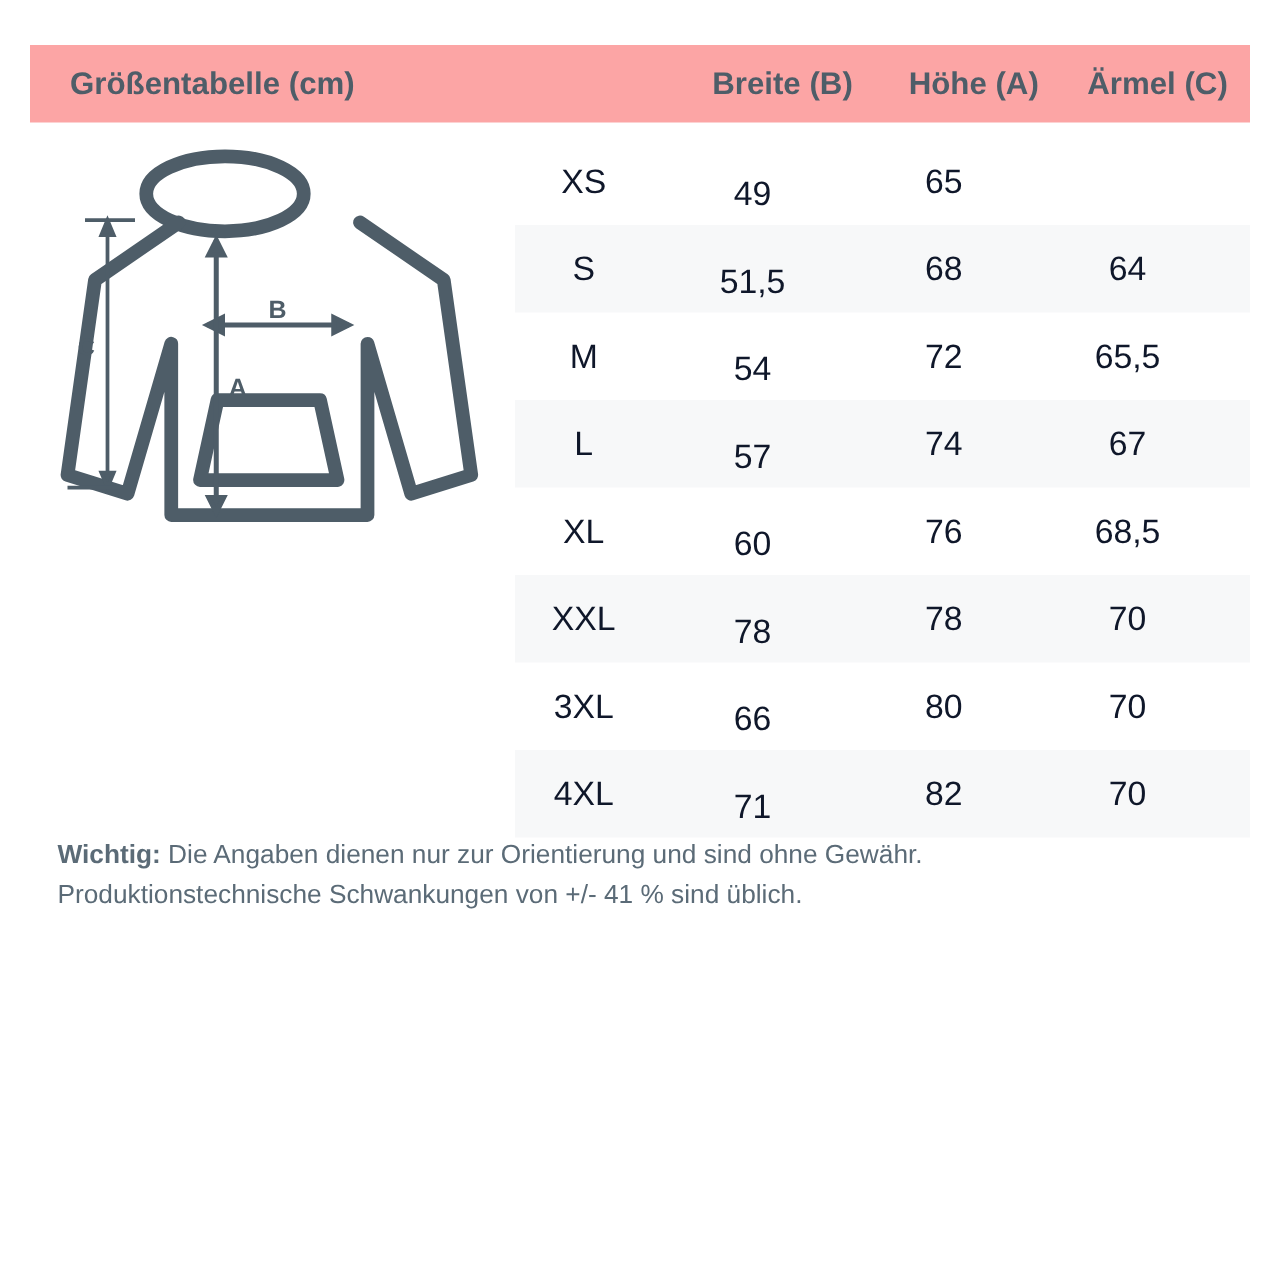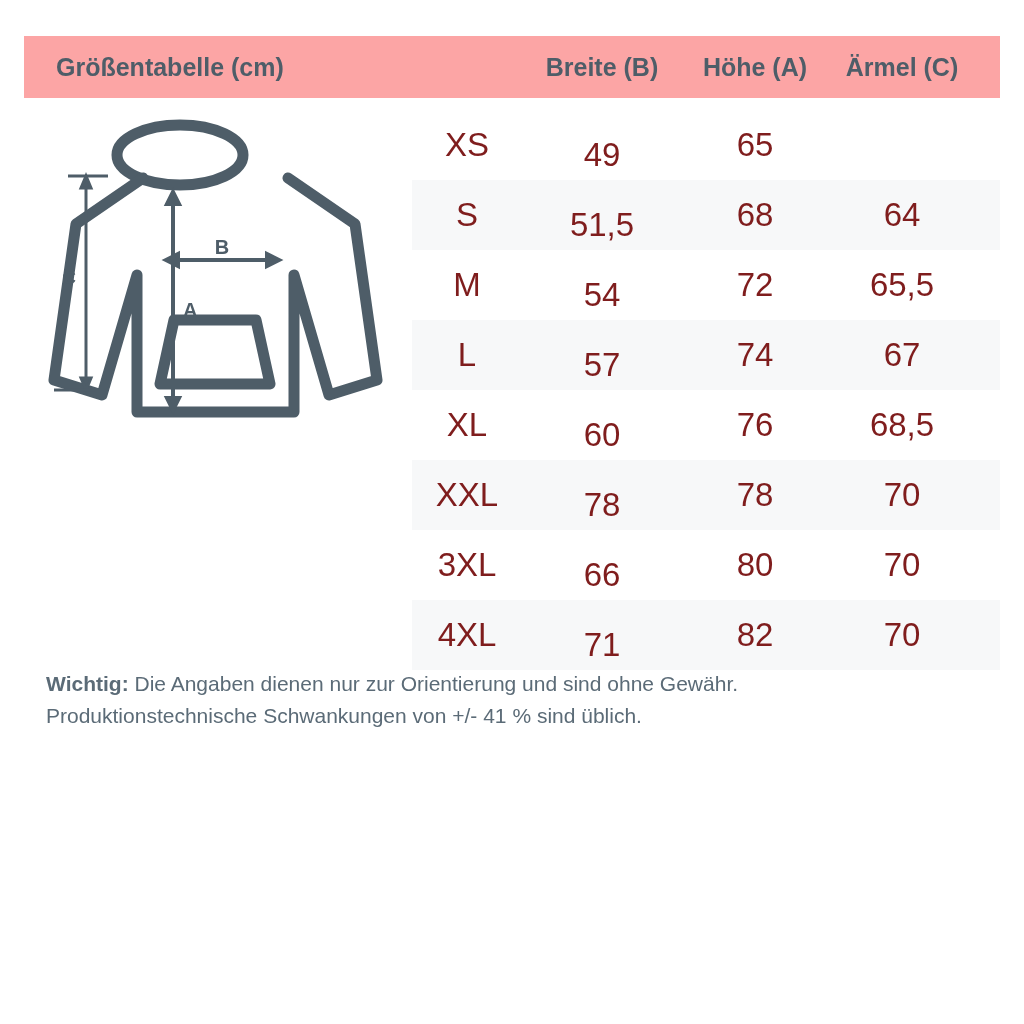--- a/index.html
+++ b/index.html
@@ -37,21 +37,21 @@
   .header-title {
     position: absolute;
     left: 32px;
     font-size: 25px;
     font-weight: bold;
     color: #4e5d68;
     white-space: nowrap;
   }
   .header-cols {
     position: absolute;
-    left: 388px;
+    left: 412px;
     width: 564px;
     display: flex;
   }
   .header-cols .hc {
     font-size: 25px;
     font-weight: bold;
     color: #4e5d68;
     text-align: center;
     white-space: nowrap;
   }
@@ -70,22 +70,22 @@
   .row {
     display: flex;
     align-items: center;
     height: 70px;
     box-sizing: border-box;
   }
   .row.alt {
     background: #f7f8f9;
   }
   .cell {
-    font-size: 33px;
-    color: #7f1d1d;
+    font-size: 27px;
+    color: #0f172a;
     text-align: center;
     white-space: nowrap;
   }
   .cell.size  { width: 110px; }
   .cell.width { width: 160px; margin-top: 20px; }
   .cell.hgt   { width: 146px; }
   .cell.slv   { width: 148px; }
 
   
   .illustration {

